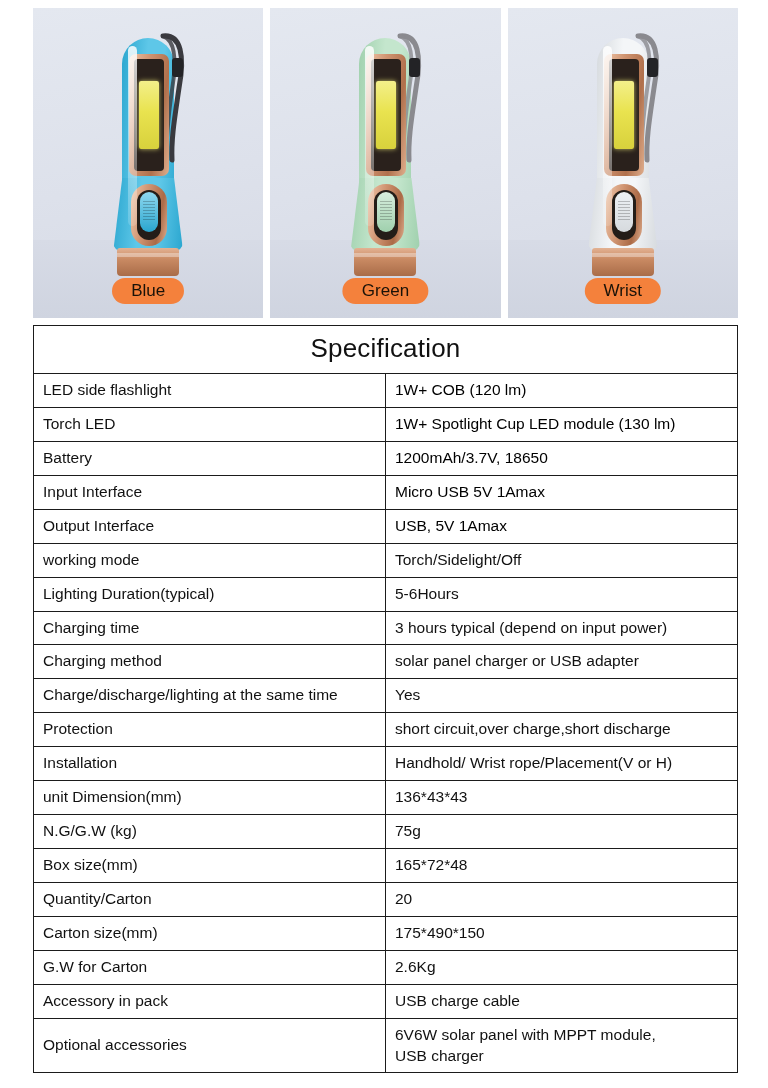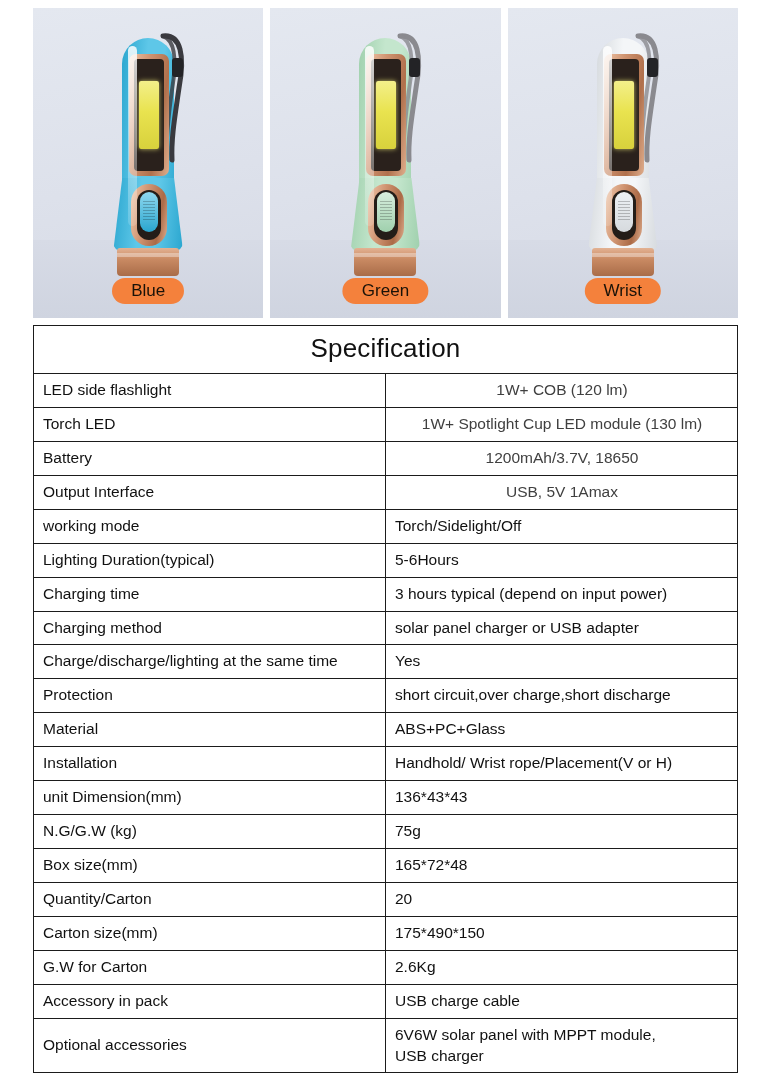--- a/index.html
+++ b/index.html
@@ -132,21 +132,21 @@
     height:20px;
   }
   .spec td.k{width:279px;margin-top:48px;}
   .spec td.v{width:auto;}
   .spec tr.head td{
     text-align:center;
     font-size:26px;
     padding:5px 0 7px;
     letter-spacing:.2px;
   }
-  td.blue{color:#404040;text-align:center;}
+  td.blue{color:#000000;}
   .two-line{line-height:1.55;}
 </style>
 </head>
 <body>
 
 <div class="page">
 
   <div class="gallery">
       <div class="photo-panel">
         <div class="panel-floor"></div>
@@ -239,20 +239,24 @@
         </tr>
         <tr>
           <td class="k">Torch LED</td>
           <td class="v blue">1W+ Spotlight Cup LED module (130 lm)</td>
         </tr>
         <tr>
           <td class="k">Battery</td>
           <td class="v blue">1200mAh/3.7V, 18650</td>
         </tr>
         <tr>
+          <td class="k">Input Interface</td>
+          <td class="v blue">Micro USB 5V 1Amax</td>
+        </tr>
+        <tr>
           <td class="k">Output Interface</td>
           <td class="v blue">USB, 5V 1Amax</td>
         </tr>
         <tr>
           <td class="k">working mode</td>
           <td class="v">Torch/Sidelight/Off</td>
         </tr>
         <tr>
           <td class="k">Lighting Duration(typical)</td>
           <td class="v">5-6Hours</td>
@@ -267,24 +271,20 @@
         </tr>
         <tr>
           <td class="k">Charge/discharge/lighting at the same time</td>
           <td class="v">Yes</td>
         </tr>
         <tr>
           <td class="k">Protection</td>
           <td class="v">short circuit,over charge,short discharge</td>
         </tr>
         <tr>
-          <td class="k">Material</td>
-          <td class="v">ABS+PC+Glass</td>
-        </tr>
-        <tr>
           <td class="k">Installation</td>
           <td class="v">Handhold/ Wrist rope/Placement(V or H)</td>
         </tr>
         <tr>
           <td class="k">unit Dimension(mm)</td>
           <td class="v">136*43*43</td>
         </tr>
         <tr>
           <td class="k">N.G/G.W (kg)</td>
           <td class="v">75g</td>

